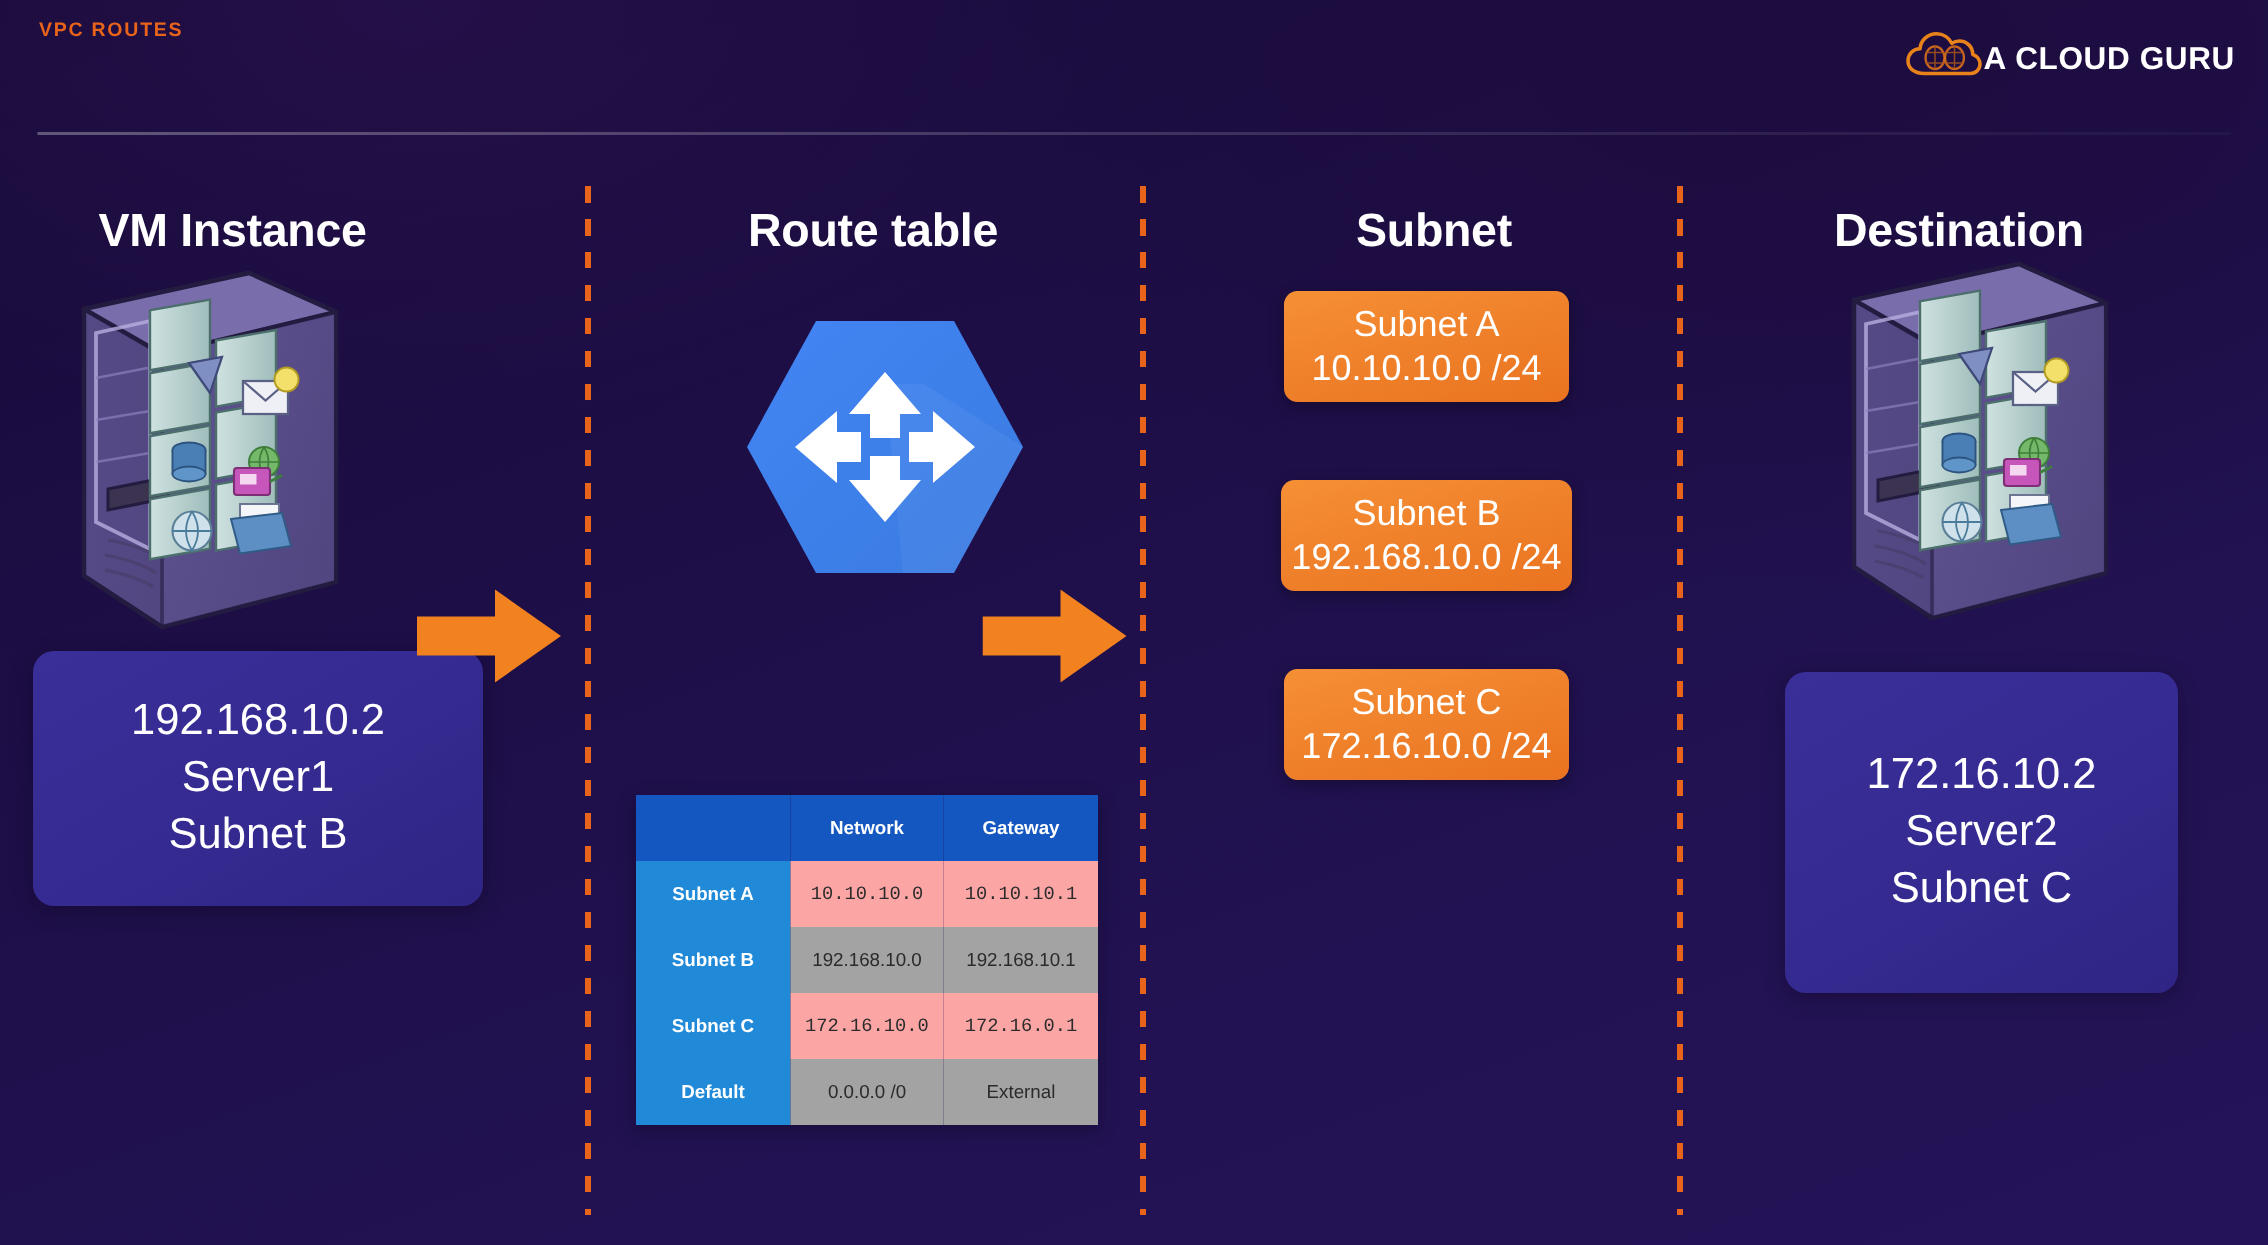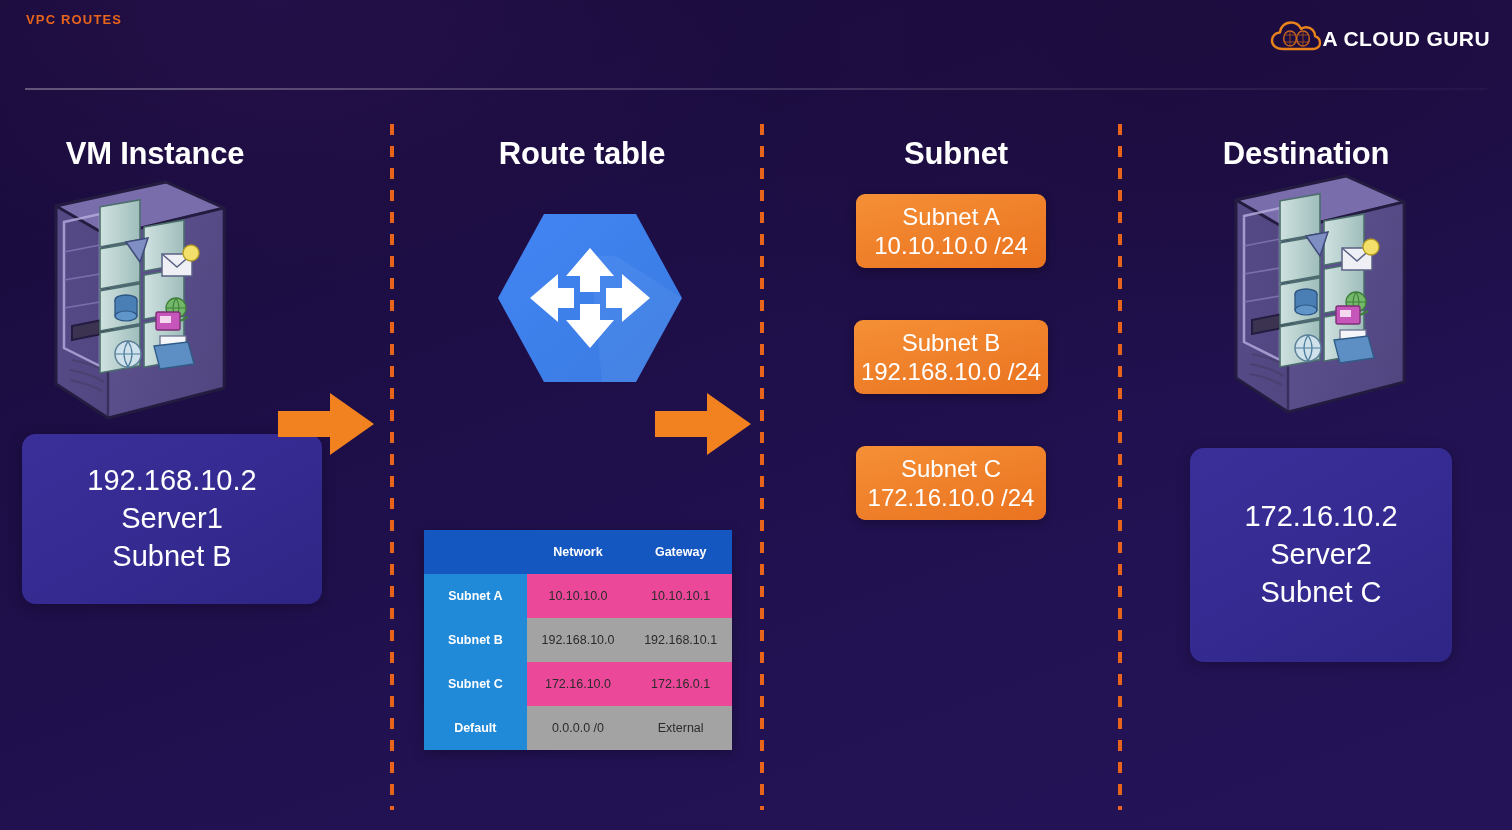--- a/index.html
+++ b/index.html
@@ -90,21 +90,21 @@
     font-size:12.5px; font-weight:bold; text-align:center;
   }
   #route-table thead th.corner { background:#1557c0; }
   #route-table tbody th.rowhead {
     background:#2089d8; color:#fff; font-weight:bold;
     text-align:center; width:110px; height:44px; font-size:12.5px;
   }
   #route-table tbody td {
     color:#2b2b2b; height:44px; font-size:12.5px; text-align:center;
   }
-  #route-table tbody tr.odd td  { background:#ec4899; }
+  #route-table tbody tr.odd td  { background:#fca5a5;font-family:Liberation Mono, monospace; }
   #route-table tbody tr.even td { background:#a3a3a3; }
 
   
   .subnet-chip {
     position:absolute; border-radius:9px;
     background:linear-gradient(165deg,#f59035 0%,#f0822c 45%,#ea7320 100%);
     color:#fff; text-align:center; font-size:24px; line-height:1.22;
     display:flex; flex-direction:column; align-items:center; justify-content:center;
     box-shadow:0 3px 10px rgba(0,0,0,.30);
   }

